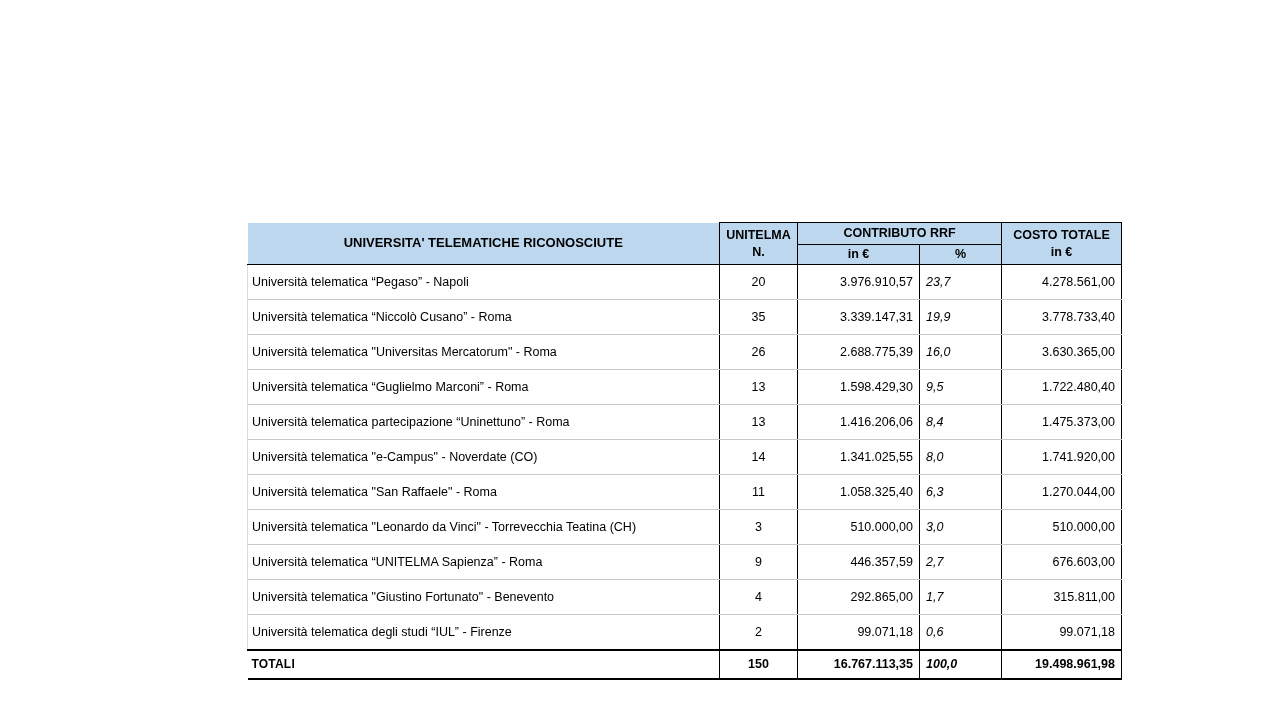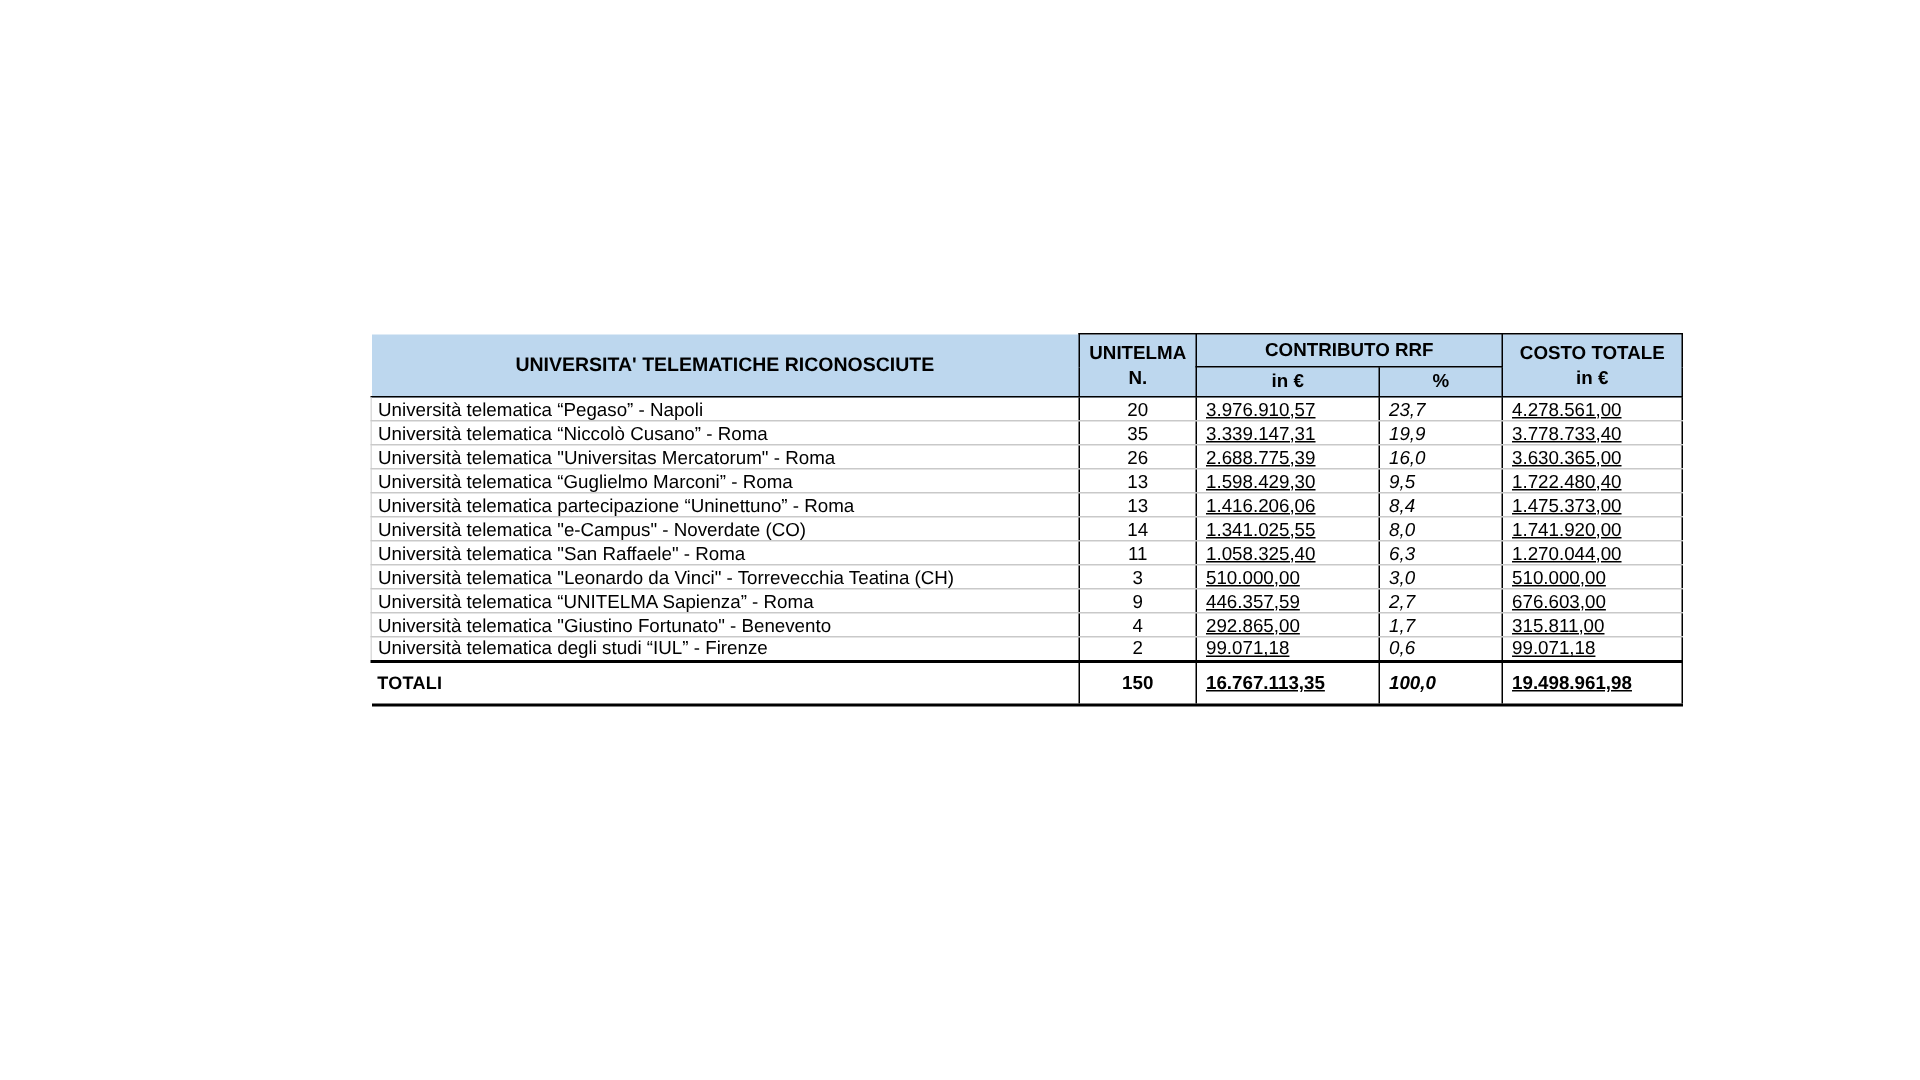--- a/index.html
+++ b/index.html
@@ -24,27 +24,27 @@
   
   thead th{background:var(--header-bg);font-weight:700;text-align:center;
     vertical-align:middle;line-height:1.25;padding:1px 2px;}
   th.h-uni{border:none;border-bottom:1px solid var(--border-dark);font-size:13px;}
   th.h-cell{border:1px solid var(--border-dark);}
   thead tr.h1 th{height:22px;}
   thead tr.h2 th{height:20px;}
   th.h-stack div{line-height:1.3;}
 
   
-  tbody td{height:16px;padding:0 6px;border-bottom:1px solid var(--border-light);
+  tbody td{height:35px;padding:0 6px;border-bottom:1px solid var(--border-light);
     vertical-align:middle;white-space:nowrap;overflow:hidden;}
   td.c-name{border-left:1px solid var(--border-faint);padding-left:4px;text-align:left;}
   td.bl{border-left:1px solid var(--border-dark);}
   td.br{border-right:1px solid var(--border-dark);}
   td.center{text-align:center;}
-  td.right{text-align:left;text-decoration:underline;}
+  td.right{text-align:right;}
   td.pct{font-style:italic;}
 
   
   tr.totals td{font-weight:700;border-top:2px solid var(--border-dark);
     border-bottom:2px solid var(--border-dark);height:29px;}
   tr.totals td.c-name{border-left:none;font-size:12px;letter-spacing:.2px;}
   tr.totals td.pct{font-style:italic;}
 
   .footer{position:absolute;top:538px;left:0;width:1280px;text-align:center;
     font-size:11px;color:var(--title-color);}

